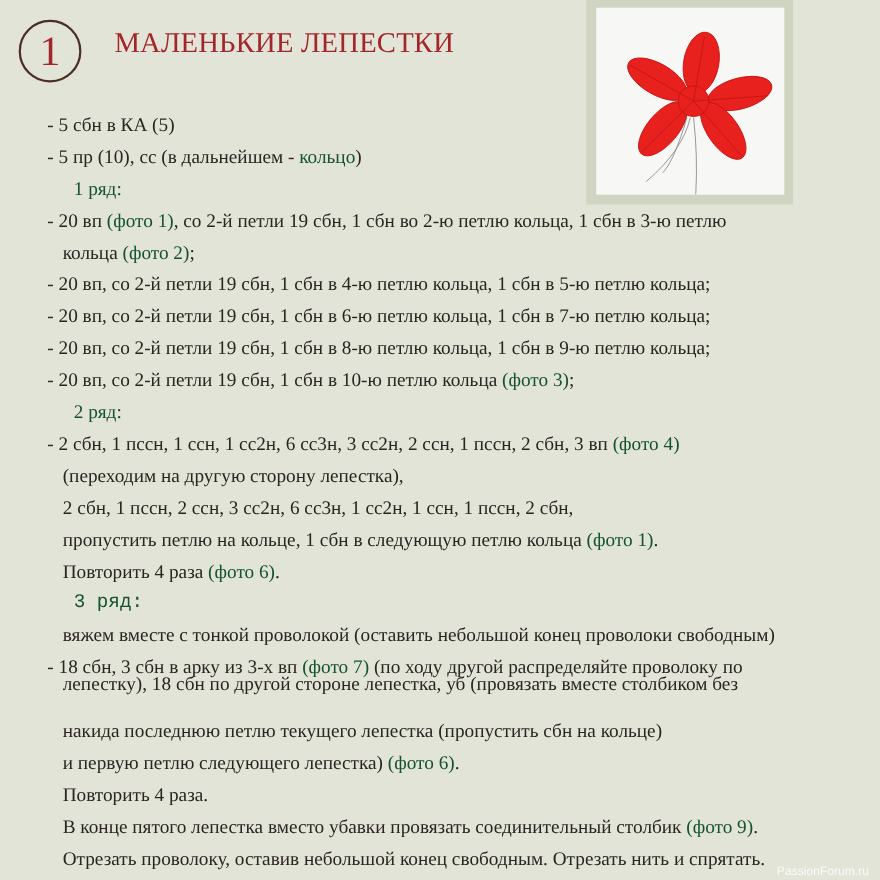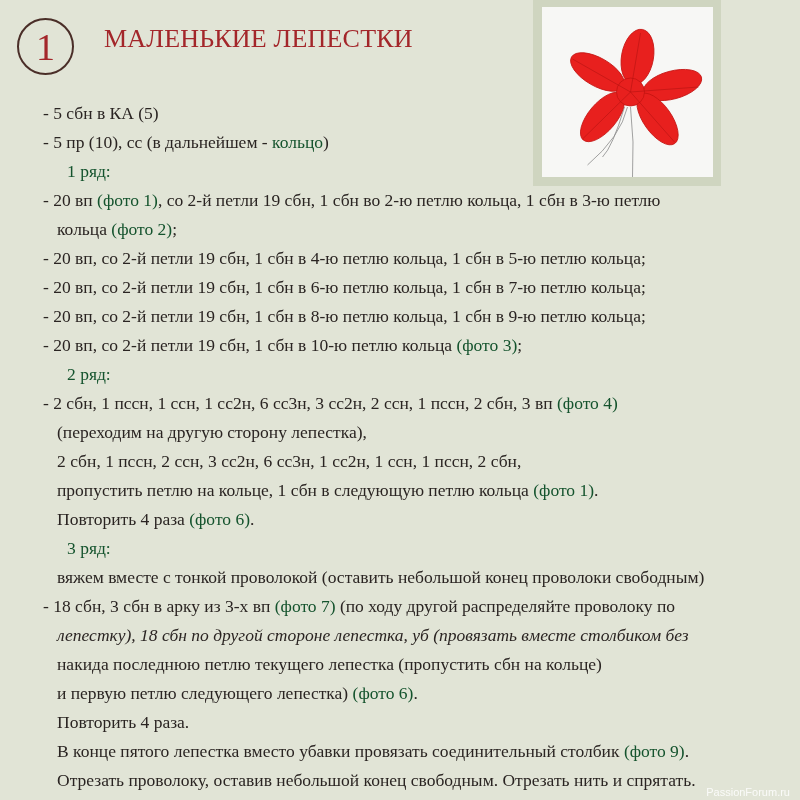--- a/index.html
+++ b/index.html
@@ -60,24 +60,24 @@
     <div class="line" style="top: 145px; left: 18px;"><span>- 20 вп, со 2-й петли 19 сбн, 1 сбн в 4-ю петлю кольца, 1 сбн в 5-ю петлю кольца;</span></div>
     <div class="line" style="top: 174px; left: 18px;"><span>- 20 вп, со 2-й петли 19 сбн, 1 сбн в 6-ю петлю кольца, 1 сбн в 7-ю петлю кольца;</span></div>
     <div class="line" style="top: 203px; left: 18px;"><span>- 20 вп, со 2-й петли 19 сбн, 1 сбн в 8-ю петлю кольца, 1 сбн в 9-ю петлю кольца;</span></div>
     <div class="line" style="top: 232px; left: 18px;"><span>- 20 вп, со 2-й петли 19 сбн, 1 сбн в 10-ю петлю кольца </span><span class="red">(фото 3)</span><span>;</span></div>
     <div class="line" style="top: 261px; left: 42px;"><span class="red">2 ряд:</span></div>
     <div class="line" style="top: 290px; left: 18px;"><span>- 2 сбн, 1 пссн, 1 ссн, 1 сс2н, 6 сс3н, 3 сс2н, 2 ссн, 1 пссн, 2 сбн, 3 вп </span><span class="red">(фото 4)</span></div>
     <div class="line" style="top: 319px; left: 32px;"><span>(переходим на другую сторону лепестка),</span></div>
     <div class="line" style="top: 348px; left: 32px;"><span>2 сбн, 1 пссн, 2 ссн, 3 сс2н, 6 сс3н, 1 сс2н, 1 ссн, 1 пссн, 2 сбн,</span></div>
     <div class="line" style="top: 377px; left: 32px;"><span>пропустить петлю на кольце, 1 сбн в следующую петлю кольца </span><span class="red">(фото 1)</span><span>.</span></div>
     <div class="line" style="top: 406px; left: 32px;"><span>Повторить 4 раза </span><span class="red">(фото 6)</span><span>.</span></div>
-    <div class="line" style="top: 435px; left: 42px;"><span class="red">3 ряд:</span></div>
+    <div class="line" style="top: 435px; left: 42px; font-family: Liberation Mono, monospace;"><span class="red">3 ряд:</span></div>
     <div class="line" style="top: 464px; left: 32px; text-align: center;"><span>вяжем вместе с тонкой проволокой (оставить небольшой конец проволоки свободным)</span></div>
     <div class="line" style="top: 493px; left: 18px;"><span>- 18 сбн, 3 сбн в арку из 3-х вп </span><span class="red">(фото 7)</span><span> (по ходу другой распределяйте проволоку по</span></div>
-    <div class="line" style="top: 522px; left: 32px; font-style: italic;"><span>лепестку), 18 сбн по другой стороне лепестка, уб (провязать вместе столбиком без</span></div>
+    <div class="line" style="top: 508px; left: 32px;"><span>лепестку), 18 сбн по другой стороне лепестка, уб (провязать вместе столбиком без</span></div>
     <div class="line" style="top: 551px; left: 32px;"><span>накида последнюю петлю текущего лепестка (пропустить сбн на кольце)</span></div>
     <div class="line" style="top: 580px; left: 32px;"><span>и первую петлю следующего лепестка) </span><span class="red">(фото 6)</span><span>.</span></div>
     <div class="line" style="top: 609px; left: 32px;"><span>Повторить 4 раза.</span></div>
     <div class="line" style="top: 638px; left: 32px;"><span>В конце пятого лепестка вместо убавки провязать соединительный столбик </span><span class="red">(фото 9)</span><span>.</span></div>
     <div class="line" style="top: 667px; left: 32px;"><span>Отрезать проволоку, оставив небольшой конец свободным. Отрезать нить и спрятать.</span></div>
   </div>
 
 <div class="watermark">PassionForum.ru</div>
 
 </body></html>

